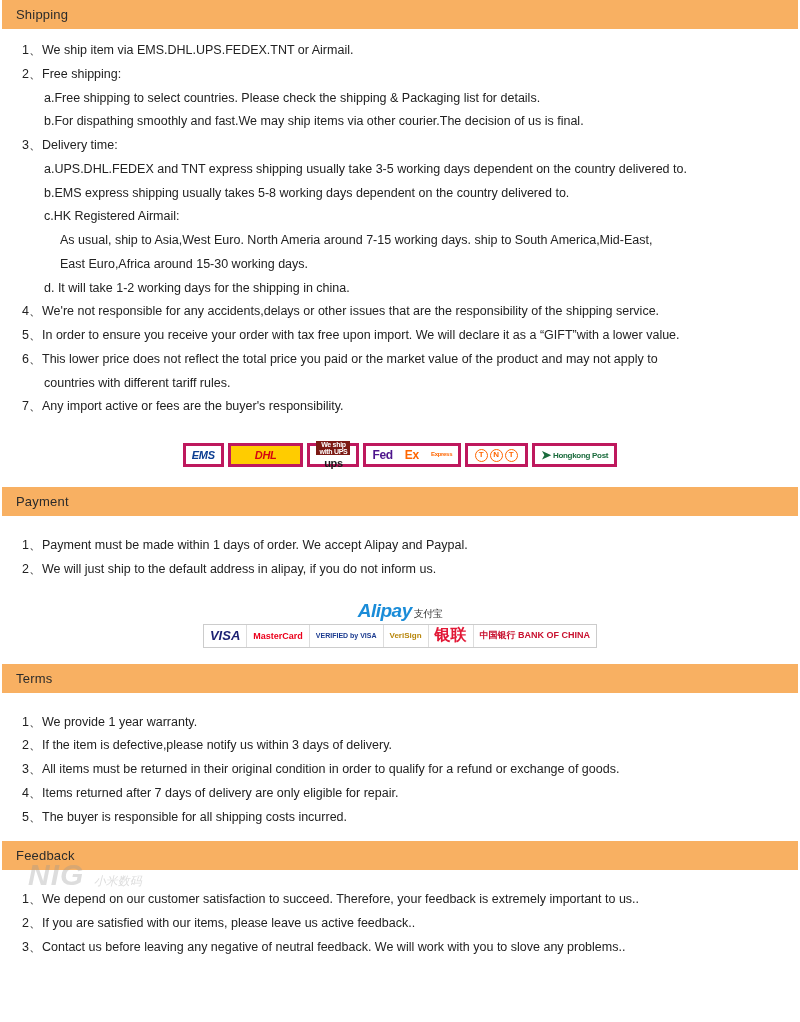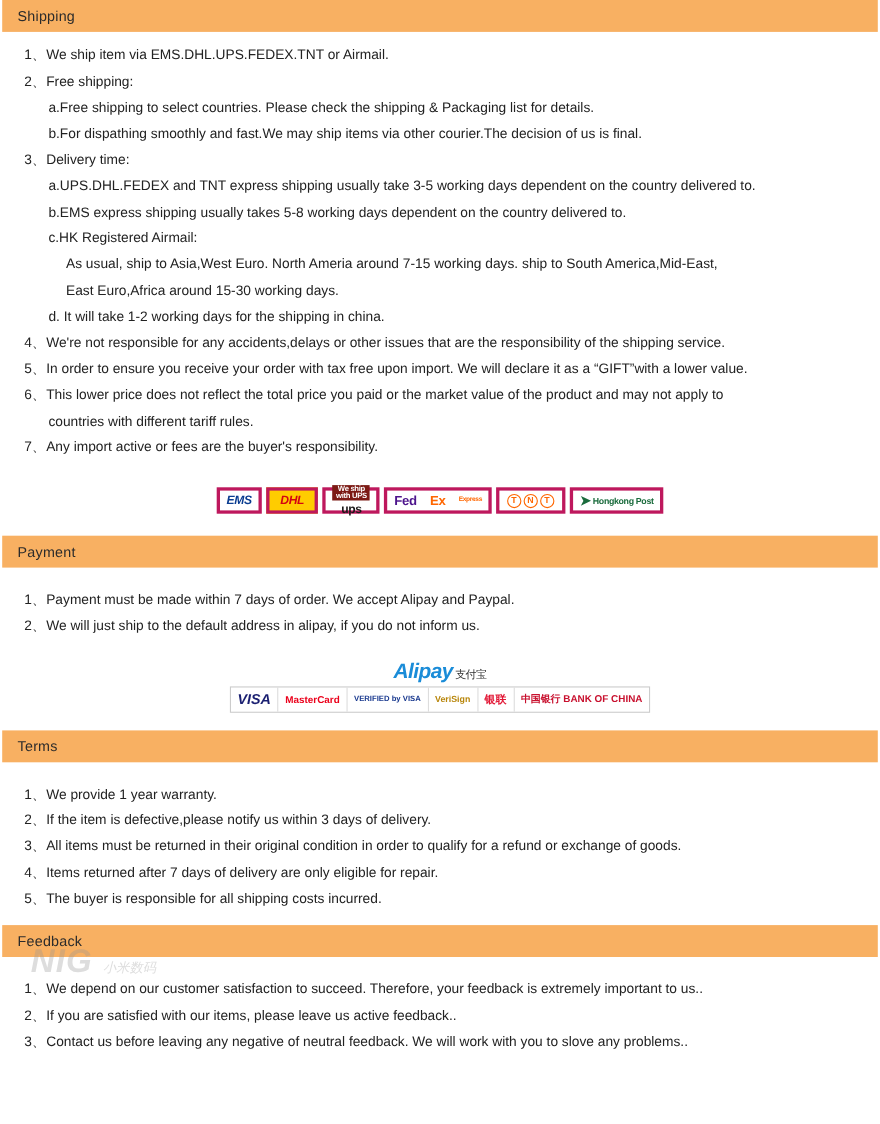--- a/index.html
+++ b/index.html
@@ -62,21 +62,21 @@
     box-sizing: border-box;
     display: flex;
     align-items: center;
     justify-content: center;
     padding: 0 6px;
     font-size: 11px;
     font-weight: bold;
     letter-spacing: -0.3px;
   }
   .logo-ems { color: #0b3d91; font-style: italic; }
-  .logo-dhl { background: #ffcc00; color: #d40511; font-style: italic; padding: 0 10px; }
+  .logo-dhl { background: #ffcc00; color: #d40511; font-style: italic; padding: 0 24px; }
   .logo-ups-red { background: #7c1a14; color: #ffffff; font-size: 7px; line-height: 1.05; text-align: center; padding: 0 3px; font-weight: bold; }
   .ups-wrap { display: flex; align-items: center; gap: 2px; flex-direction: column; }
   .logo-fedex { color: #4d148c; font-size: 12px; gap: 12px; }
   .logo-fedex .ex { color: #ff6600; }
   .logo-fedex small { display: block; font-size: 6px; color: #ff6600; text-align: right; line-height: 1; margin-top: -2px; }
   .logo-tnt { color: #ff6600; letter-spacing: 1px; }
   .logo-tnt .circ {
     display: inline-block; width: 11px; height: 11px; border: 1.5px solid #ff6600;
     border-radius: 50%; line-height: 9px; text-align: center; font-size: 8px; margin: 0 1px;
   }
@@ -94,21 +94,21 @@
   }
   .pay-cell {
     border-right: 1px solid #dddddd; padding: 3px 6px; display: flex; align-items: center;
     justify-content: center; font-size: 10px; font-weight: bold; height: 22px; box-sizing: border-box;
   }
   .pay-cell:last-child { border-right: none; text-align: center; }
   .pc-visa { color: #1a1f71; font-style: italic; font-size: 13px; }
   .pc-mc { color: #eb001b; font-size: 9px; }
   .pc-verified { color: #1a3a8f; font-size: 7px; text-align: center; line-height: 1.1; }
   .pc-verisign { color: #b8860b; font-size: 8px; }
-  .pc-unionpay { color: #e21836; font-size: 10px; }
+  .pc-unionpay { color: #e21836; font-size: 16px; }
   .pc-boc { color: #c8102e; font-size: 9px; display: flex; align-items: center; gap: 2px; }
   .watermark {
     position: absolute;
     left: 28px;
     bottom: 18px;
     font-size: 30px;
     font-weight: bold;
     color: rgba(150,150,150,0.32);
     font-style: italic;
     letter-spacing: 1px;
@@ -159,21 +159,21 @@
           </div>
         <div class="logo logo-hkpost"><span class="bird">➤</span>Hongkong Post</div>
       </div>
     </div>
   </div>
 
   <div>
     <div class="section-header">Payment</div>
     <div class="section-body">
       <div class="spacer-sm"></div>
-      <div class="line lvl0"><span class="num">1、</span><span>Payment must be made within 7 days of order. We accept Alipay and Paypal.</span></div>
+      <div class="line lvl0"><span class="num">1、</span><span>Payment must be made within 1 days of order. We accept Alipay and Paypal.</span></div>
       <div class="line lvl0"><span class="num">2、</span><span>We will just ship to the default address in alipay, if you do not inform us.</span></div>
 
       <div class="pay-logo-wrap">
         <div class="alipay-text"><span>Alipay</span><span class="cn">支付宝</span></div>
         <div class="pay-row">
           <div class="pay-cell pc-visa">VISA</div>
           <div class="pay-cell pc-mc">MasterCard</div>
           <div class="pay-cell pc-verified">VERIFIED by VISA</div>
           <div class="pay-cell pc-verisign">VeriSign</div>
           <div class="pay-cell pc-unionpay">银联</div>

